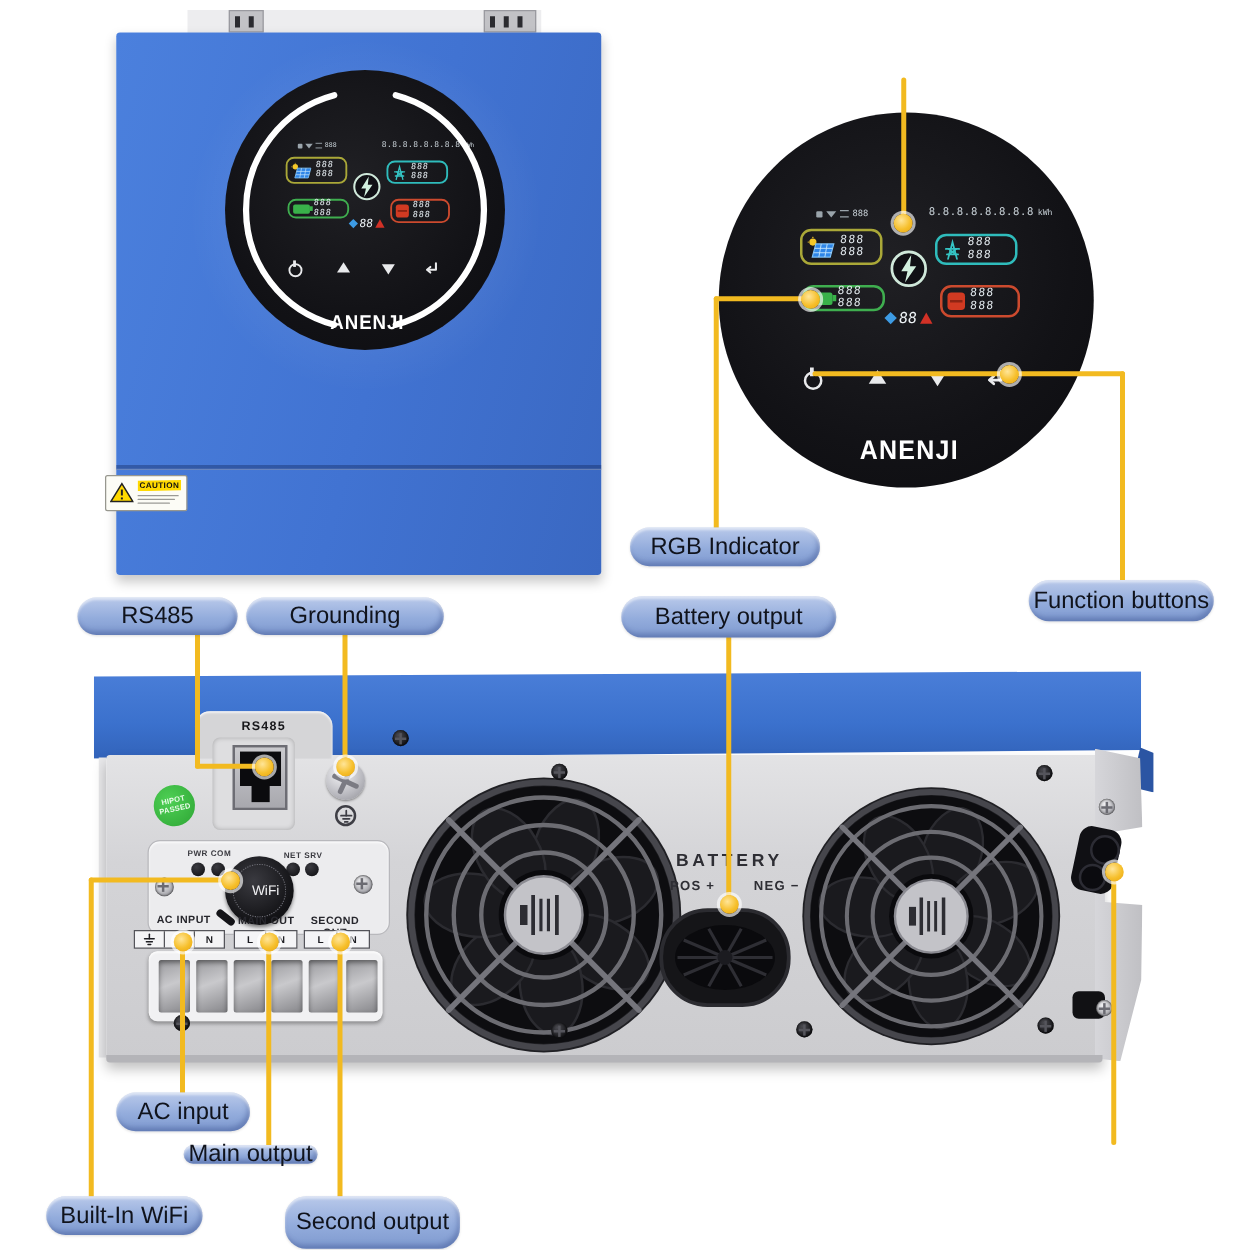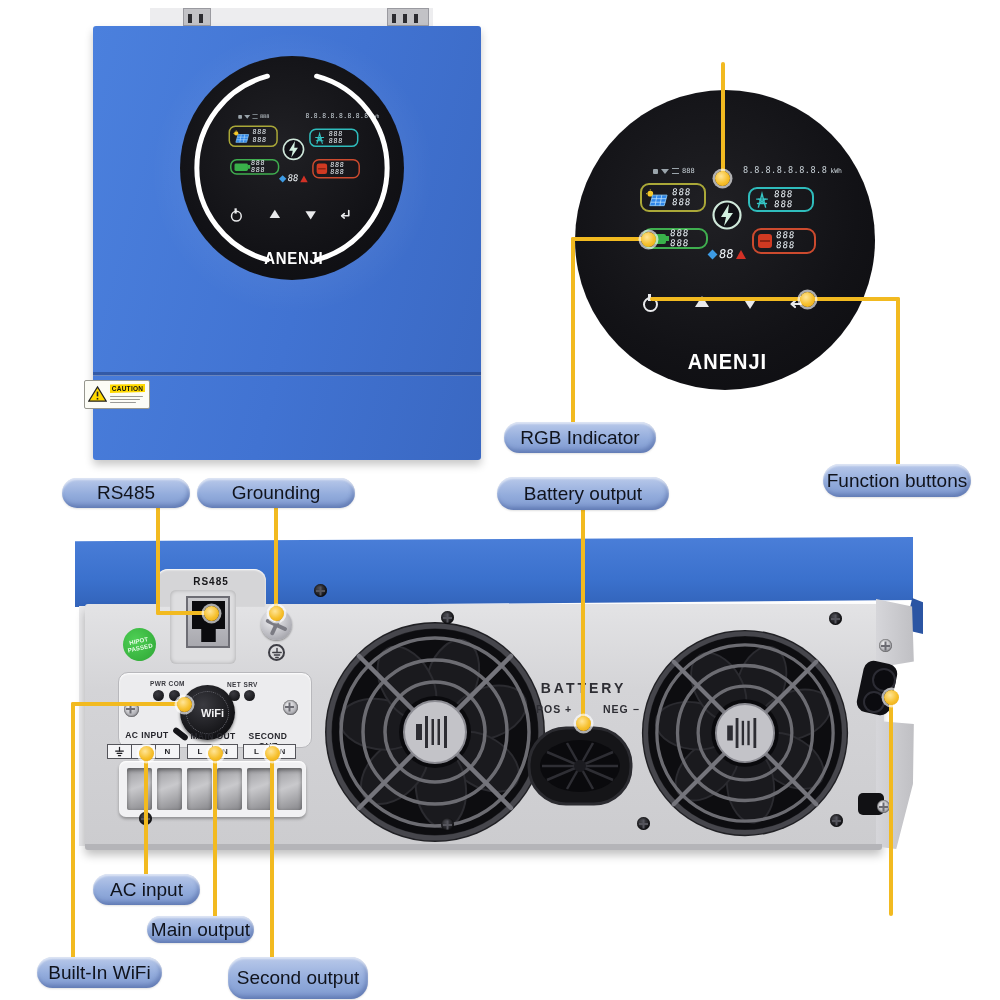--- a/index.html
+++ b/index.html
@@ -124,21 +124,21 @@
   
   .wifi-panel{position:absolute;left:118px;top:672px;width:192px;height:74px;background:#ececee;
         border:1px solid #b8b8bc;border-radius:10px;box-shadow:inset 0 1px 2px #fff;}
   .led{position:absolute;width:11px;height:11px;border-radius:50%;
         background:radial-gradient(circle at 38% 32%,#3a3a40,#0c0c0f);}
   .led-label{position:absolute;font-size:6.5px;font-weight:bold;color:#3a3a40;letter-spacing:.4px;}
   .wifi-knob{position:absolute;left:180px;top:685px;width:55px;height:55px;border-radius:50%;
         background:radial-gradient(circle at 42% 36%,#3a3a40 0%,#121215 70%);
         display:flex;align-items:center;justify-content:center;box-shadow:0 2px 3px rgba(0,0,0,.45);}
   .wifi-knob .ring{position:absolute;inset:6px;border:1px dotted #6a6a72;border-radius:50%;}
-  .wifi-knob span{color:#f2f2f4;font-size:11px;font-weight:bold;margin-left:10px;}
+  .wifi-knob span{color:#f2f2f4;font-size:11px;font-weight:normal;margin-left:10px;}
   .wifi-lever{position:absolute;left:172px;top:731px;width:17px;height:6px;background:#141418;
         border-radius:3px;transform:rotate(38deg);}
 
   
   .tgroup{position:absolute;font-size:8.5px;font-weight:bold;color:#26262c;letter-spacing:.4px;
         text-align:center;}
   .tstrip{position:absolute;top:744px;height:15px;display:flex;background:#f4f4f6;
         border:1px solid #54545a;box-sizing:border-box;}
   .tcell{flex:1;display:flex;align-items:center;justify-content:center;font-size:8px;font-weight:bold;
         color:#1d1d22;border-right:1px solid #54545a;}
@@ -544,17 +544,17 @@
   <div class="cdot" style="left:208px;top:746px;"></div>
   <div class="cdot" style="left:265px;top:746px;"></div>
   <div class="cdot" style="left:884px;top:690px;"></div>
 
   <div class="pill" style="left:504px;top:422px;width:152px;height:31px;">RGB Indicator</div>
   <div class="pill" style="left:823px;top:464px;width:148px;height:33px;">Function buttons</div>
   <div class="pill" style="left:62px;top:478px;width:128px;height:30px;">RS485</div>
   <div class="pill" style="left:197px;top:478px;width:158px;height:30px;">Grounding</div>
   <div class="pill" style="left:497px;top:477px;width:172px;height:33px;">Battery output</div>
   <div class="pill" style="left:93px;top:874px;width:107px;height:31px;">AC input</div>
-  <div class="pill" style="left:147px;top:916px;width:107px;height:27px;">Main output</div>
+  <div class="pill" style="left:147px;top:916px;width:107px;height:15px;">Main output</div>
   <div class="pill" style="left:37px;top:957px;width:125px;height:31px;">Built-In WiFi</div>
   <div class="pill" style="left:228px;top:957px;width:140px;height:42px;">Second output</div>
 
 </div>
 
 </body></html>

